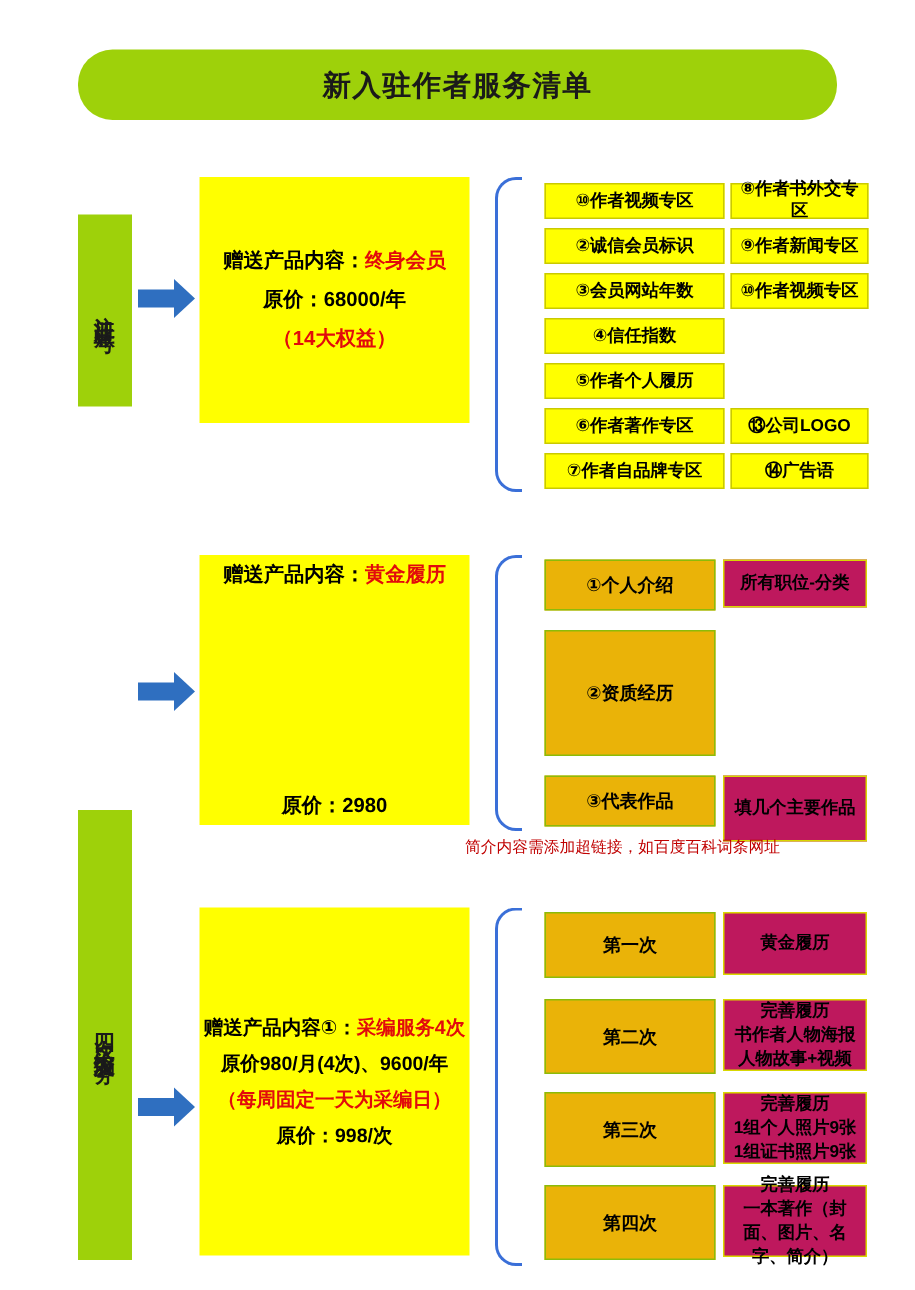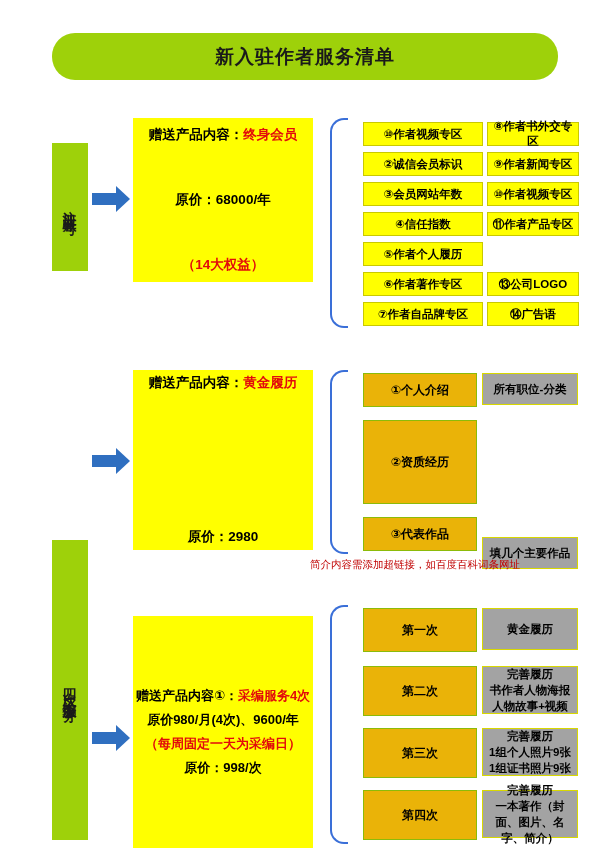--- a/index.html
+++ b/index.html
@@ -42,23 +42,23 @@
   #arrow-1{left:92px;top:186px;width:38px;height:26px;}
   #arrow-2{left:92px;top:448px;width:38px;height:26px;}
   #arrow-3{left:92px;top:725px;width:38px;height:26px;}
 
   
   .ybox{
     position:absolute;background:#ffff00;display:flex;flex-direction:column;
     align-items:center;justify-content:center;text-align:center;
     font-size:13.5px;font-weight:bold;color:#000;line-height:26px;
   }
-  #box-register{left:133px;top:118px;width:180px;height:164px;gap:39px;}
+  #box-register{left:133px;top:118px;width:180px;height:164px;}
   #box-gold{left:133px;top:370px;width:180px;height:180px;justify-content:space-between;}
-  #box-service{left:133px;top:605px;width:180px;height:232px;font-size:13px;line-height:24px;margin-top:11px;}
+  #box-service{left:133px;top:605px;width:180px;height:232px;font-size:13px;line-height:24px;}
   .ybox .ln{display:block;}
   .red{color:#e20b0b;}
 
   
   .bracket{position:absolute;border:2px solid #3a6fd8;border-right:none;border-radius:14px 0 0 14px;}
   #bracket-1{left:330px;top:118px;width:16px;height:206px;}
   #bracket-2{left:330px;top:370px;width:16px;height:180px;}
   #bracket-3{left:330px;top:605px;width:16px;height:235px;}
 
   
@@ -70,21 +70,21 @@
   .rcol-left{left:363px;width:118px;height:22px;}
   .rcol-right{left:487px;width:90px;height:22px;}
 
   
   .gbox{
     position:absolute;background:#eab308;border:1px solid #8cbb09;
     display:flex;align-items:center;justify-content:center;text-align:center;
     font-size:12px;font-weight:bold;color:#000;line-height:16px;
   }
   .ybox2{
-    position:absolute;background:#a3a3a3;border:1px solid #d8d800;
+    position:absolute;background:#be185d;border:1px solid #d8d800;
     display:flex;align-items:center;justify-content:center;text-align:center;
     font-size:11.5px;font-weight:bold;color:#000;line-height:16px;padding:2px;
     box-sizing:border-box;
   }
   .note{
     position:absolute;left:250px;top:558px;width:330px;text-align:center;
     font-size:10.5px;color:#c00000;
   }
 </style>
 </head>
@@ -130,40 +130,39 @@
   <div class="rbox rcol-left" style="top:152px">②诚信会员标识</div>
   <div class="rbox rcol-left" style="top:182px">③会员网站年数</div>
   <div class="rbox rcol-left" style="top:212px">④信任指数</div>
   <div class="rbox rcol-left" style="top:242px">⑤作者个人履历</div>
   <div class="rbox rcol-left" style="top:272px">⑥作者著作专区</div>
   <div class="rbox rcol-left" style="top:302px">⑦作者自品牌专区</div>
 
   <div class="rbox rcol-right" style="top:152px">⑨作者新闻专区</div>
   <div class="rbox rcol-right" style="top:122px">⑧作者书外交专区</div>
   <div class="rbox rcol-right" style="top:182px">⑩作者视频专区</div>
-  <div class="rbox rcol-right" style="top:212px">⑪作者产品专区</div>
   <div class="rbox rcol-right" style="top:272px">⑬公司LOGO</div>
   <div class="rbox rcol-right" style="top:302px">⑭广告语</div>
 
   <div class="ybox" id="box-gold">
     <div class="ln">
       <span>赠送产品内容：</span><span class="red">黄金履历</span>
     </div>
     <div class="ln">原价：2980</div>
   </div>
 
   <div class="bracket" id="bracket-2"></div>
 
   <div class="gbox" style="left:363px;top:373px;width:112px;height:32px">①个人介绍</div>
   <div class="ybox2" style="left:482px;top:373px;width:96px;height:32px">所有职位-分类</div>
 
   <div class="gbox" style="left:363px;top:420px;width:112px;height:82px">②资质经历</div>
 
   <div class="gbox" style="left:363px;top:517px;width:112px;height:32px">③代表作品</div>
-  <div class="ybox2" style="left:482px;top:537px;width:96px;height:32px">填几个主要作品</div>
+  <div class="ybox2" style="left:482px;top:517px;width:96px;height:44px">填几个主要作品</div>
 
   <div class="note">简介内容需添加超链接，如百度百科词条网址</div>
 
   <div class="ybox" id="box-service">
     <div class="ln">
       <span>赠送产品内容①：</span><span class="red">采编服务4次</span>
     </div>
     <div class="ln">原价980/月(4次)、9600/年</div>
     <div class="ln red">（每周固定一天为采编日）</div>
     <div class="ln">原价：998/次</div>

